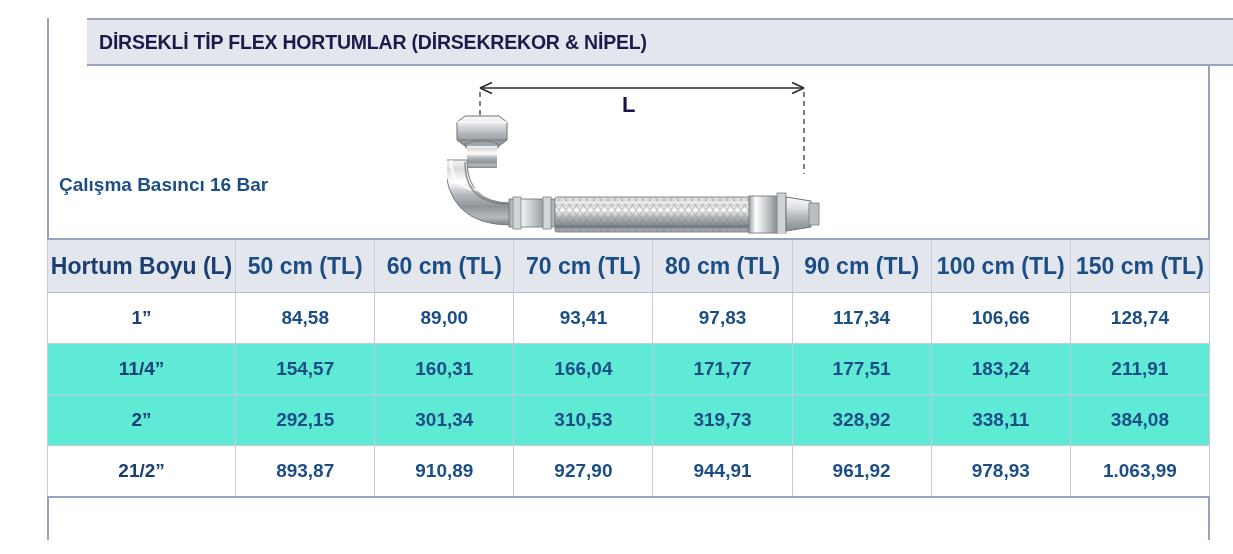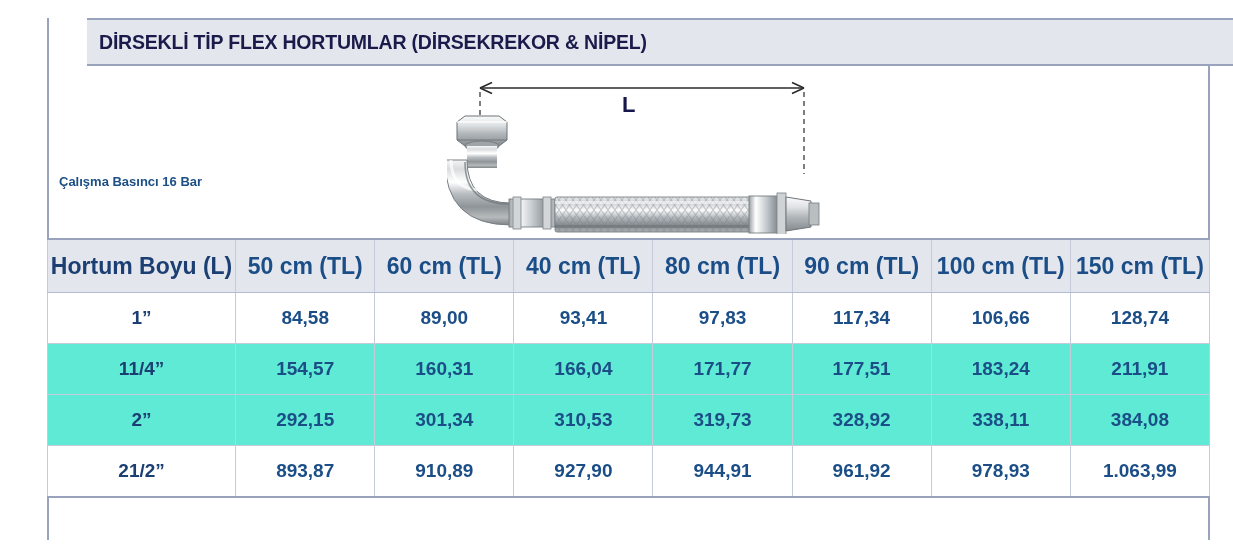--- a/index.html
+++ b/index.html
@@ -65,21 +65,21 @@
     top: 66px;
     width: 1159px;
     height: 172px;
     background: #ffffff;
   }
 
   .pressure-label {
     position: absolute;
     left: 10px;
     top: 108px;
-    font-size: 13px;
+    font-size: 19px;
     font-weight: bold;
     color: #1c4f86;
     white-space: nowrap;
   }
 
   
   .product {
     position: absolute;
     left: 398px;
     top: 4px;
@@ -255,21 +255,21 @@
       <col class="cx">
         <col class="cx">
         <col class="cx">
         <col class="cx">
     </colgroup>
     <thead>
       <tr>
         <th class="rowhead">Hortum Boyu (L)</th>
         <th>50 cm (TL)</th>
         <th>60 cm (TL)</th>
-        <th>40 cm (TL)</th>
+        <th>70 cm (TL)</th>
         <th>80 cm (TL)</th>
         <th>90 cm (TL)</th>
         <th>100 cm (TL)</th>
         <th>150 cm (TL)</th>
       </tr>
     </thead>
     <tbody>
       <tr class="odd">
         <td class="rowhead">1”</td>
         <td>84,58</td>

